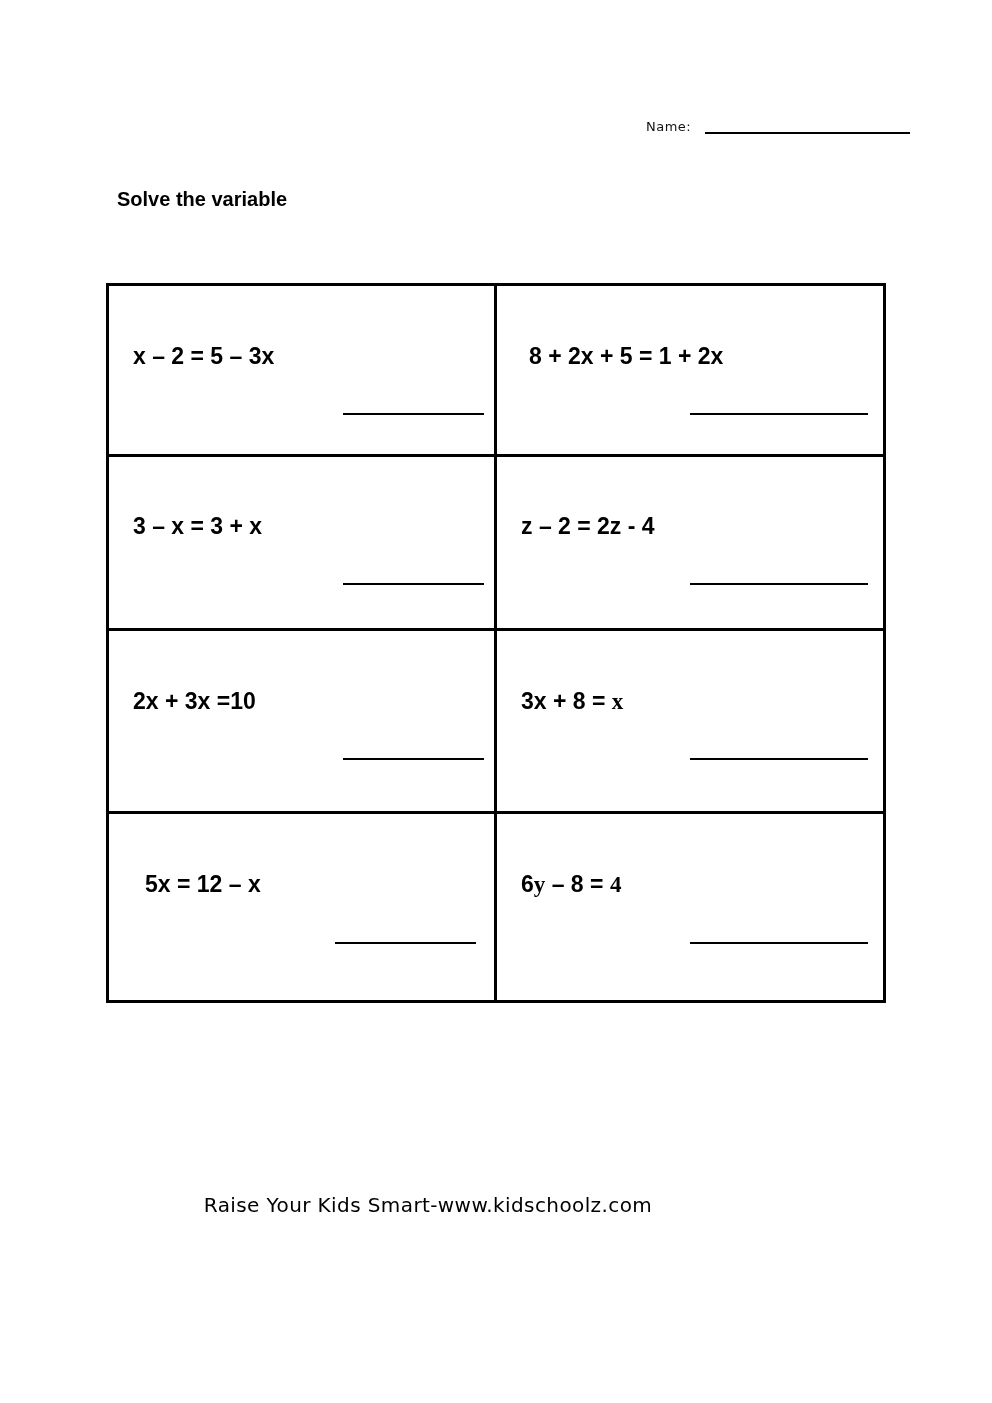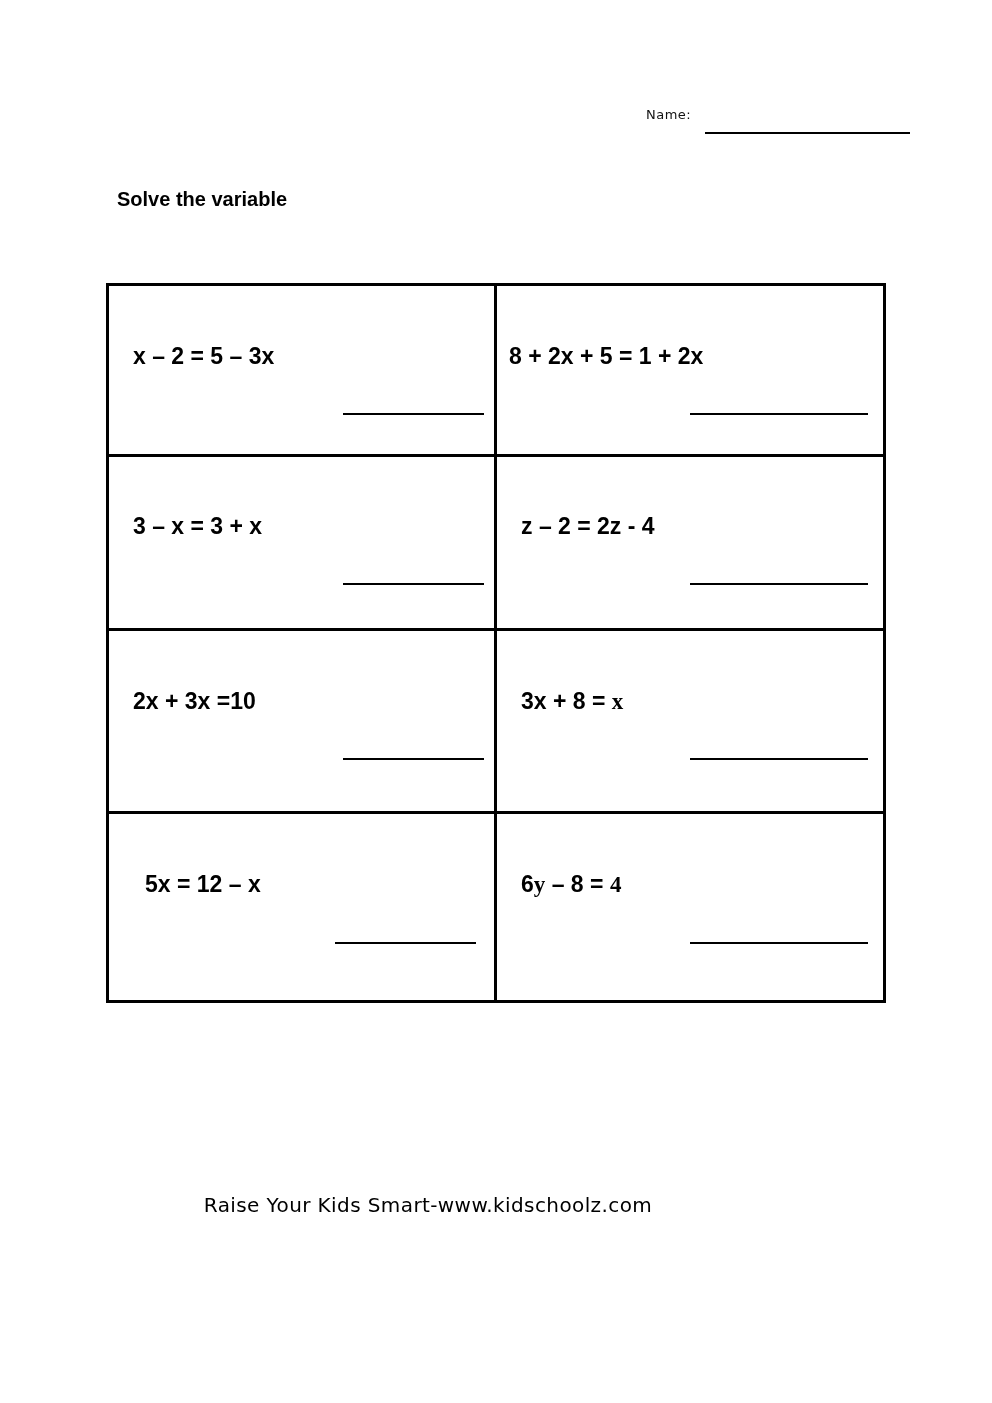--- a/index.html
+++ b/index.html
@@ -11,21 +11,21 @@
       width: 992px;
       height: 1403px;
       position: relative;
       overflow: hidden;
       color: #000000;
       font-family: "DejaVu Sans", sans-serif;
     }
     .name-row {
       position: absolute;
       left: 646px;
-      top: 107px;
+      top: 119px;
       display: flex;
     }
     .name-label {
       font-family: "DejaVu Sans", sans-serif;
       font-size: 13px;
       letter-spacing: 0.5px;
       color: #111;
       line-height: 16px;
     }
     .name-line {
@@ -109,21 +109,21 @@
 
 <div class="grid"></div>
 <div class="vline"></div>
 <div class="hline" style="top:454px;"></div>
 <div class="hline" style="top:628px;"></div>
 <div class="hline" style="top:811px;"></div>
 
 <div class="eq" style="left:133px; top:339px;">x – 2 = 5 – 3x</div>
 <div class="answer-line" style="left:343px; top:413px; width:141px;"></div>
 
-<div class="eq" style="left:509px; top:339px;">8 + 2x + 5 = 1 + 2x</div>
+<div class="eq" style="left:529px; top:339px;">8 + 2x + 5 = 1 + 2x</div>
 <div class="answer-line" style="left:690px; top:413px; width:178px;"></div>
 
 <div class="eq" style="left:133px; top:509px;">3 – x = 3 + x</div>
 <div class="answer-line" style="left:343px; top:583px; width:141px;"></div>
 
 <div class="eq" style="left:521px; top:509px;">z – 2 = 2z - 4</div>
 <div class="answer-line" style="left:690px; top:583px; width:178px;"></div>
 
 <div class="eq" style="left:133px; top:684px;">2x + 3x =10</div>
 <div class="answer-line" style="left:343px; top:758px; width:141px;"></div>

